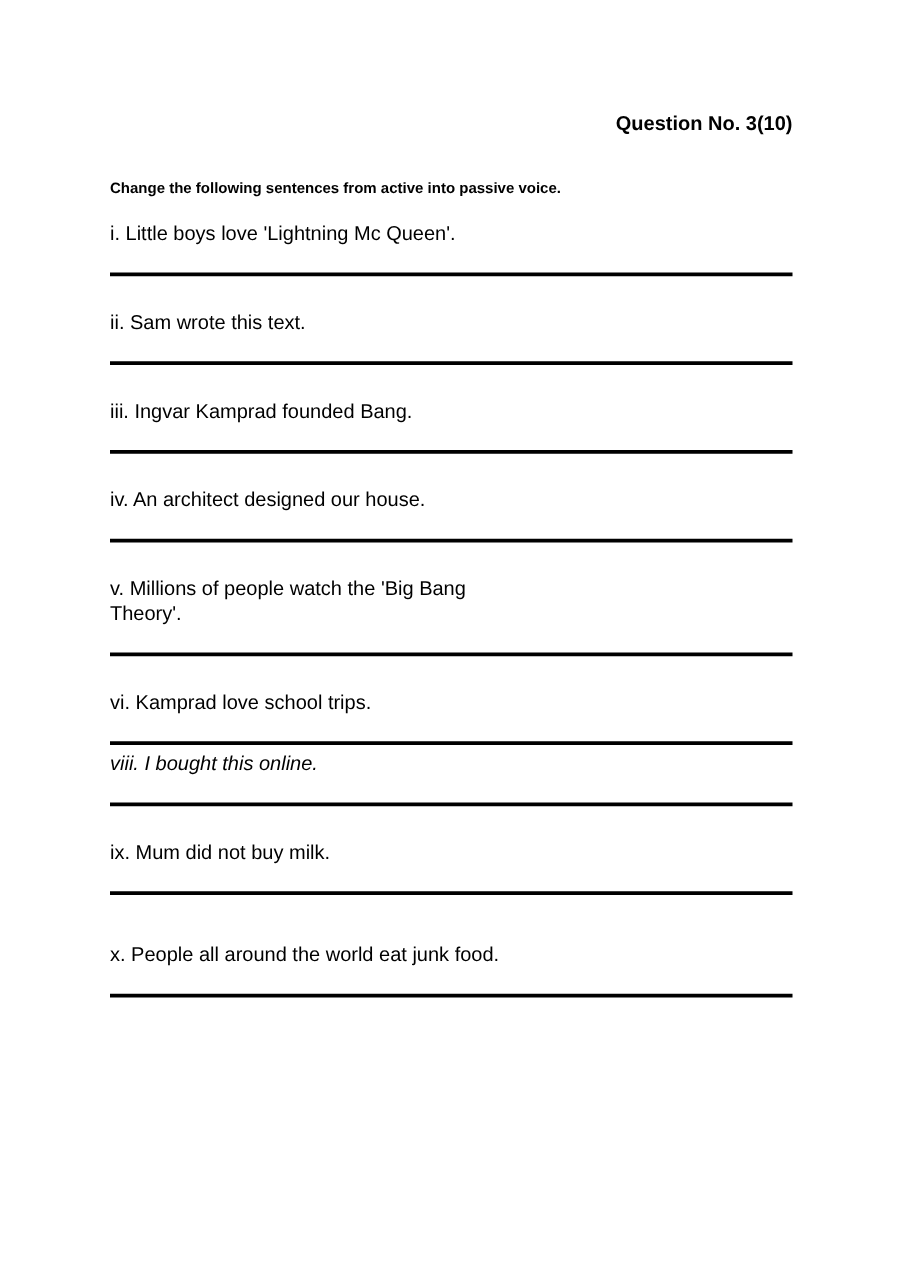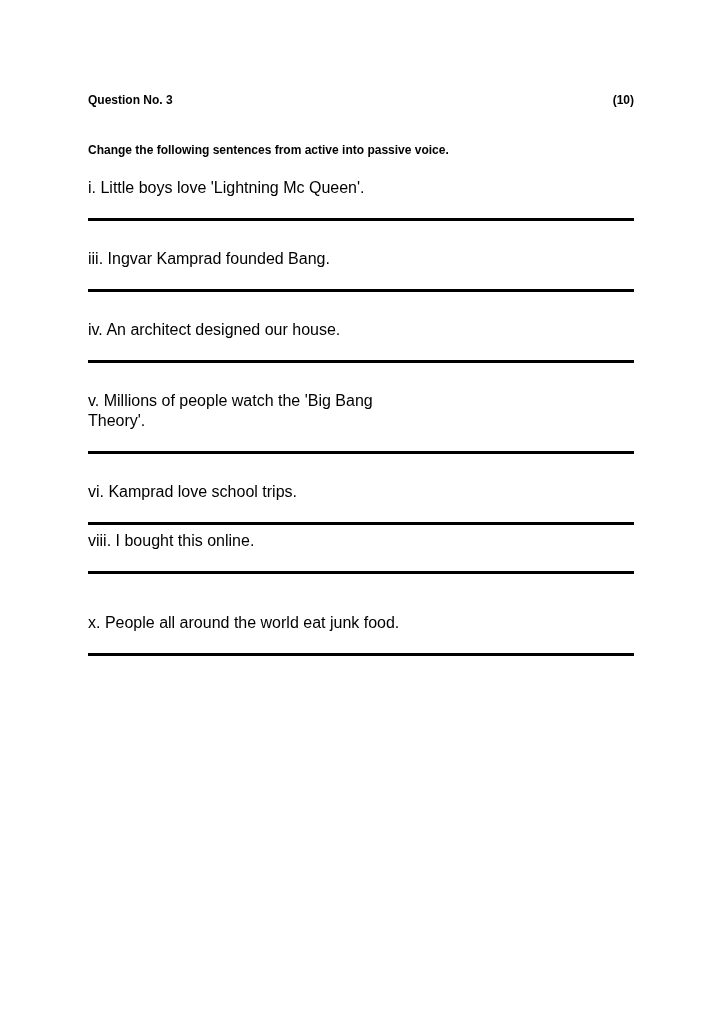--- a/index.html
+++ b/index.html
@@ -9,35 +9,35 @@
     width: 724px;
     height: 1024px;
     background: #ffffff;
     color: #000000;
     font-family: "Liberation Sans", sans-serif;
     padding: 90px 90px 0 88px;
     overflow: hidden;
   }
   .header-row {
     display: flex;
-    justify-content: space-between;
+    justify-content: flex-end;
     align-items: baseline;
-    font-size: 12px;
+    font-size: 16px;
     font-weight: bold;
     line-height: 20px;
   }
   .instruction {
     margin-top: 30px;
     font-size: 12px;
     font-weight: bold;
     line-height: 20px;
   }
   .item { margin-top: 28px; }
   .item-1 { margin-top: 18px; }
-  .item-8 { margin-top: 6px; }
+  .item-8 { margin-top: 6px; font-style: italic; }
   .item-10 { margin-top: 39px; }
   .sentence {
     font-size: 16px;
     line-height: 20px;
     white-space: pre-line;
     margin-bottom: 20px;
   }
   .answer-line {
     height: 3px;
     background: #000000;
@@ -55,20 +55,24 @@
 
   <div class="instruction">Change the following sentences from active into passive voice.</div>
 
   <div>
 
     <div class="item item-1">
       <div class="sentence">i. Little boys love 'Lightning Mc Queen'.</div>
       <div class="answer-line"></div>
     </div>
 
+    <div class="item item-2">
+      <div class="sentence">ii. Sam wrote this text.</div>
+      <div class="answer-line"></div>
+    </div>
 
     <div class="item item-3">
       <div class="sentence">iii. Ingvar Kamprad founded Bang.</div>
       <div class="answer-line"></div>
     </div>
 
     <div class="item item-4">
       <div class="sentence">iv. An architect designed our house.</div>
       <div class="answer-line"></div>
     </div>
@@ -83,20 +87,24 @@
       <div class="sentence">vi. Kamprad love school trips.</div>
       <div class="answer-line"></div>
     </div>
 
 
     <div class="item item-8">
       <div class="sentence">viii. I bought this online.</div>
       <div class="answer-line"></div>
     </div>
 
+    <div class="item item-9">
+      <div class="sentence">ix. Mum did not buy milk.</div>
+      <div class="answer-line"></div>
+    </div>
 
     <div class="item item-10">
       <div class="sentence">x. People all around the world eat junk food.</div>
       <div class="answer-line"></div>
     </div>
 
   </div>
 </div>
 
 </body></html>

